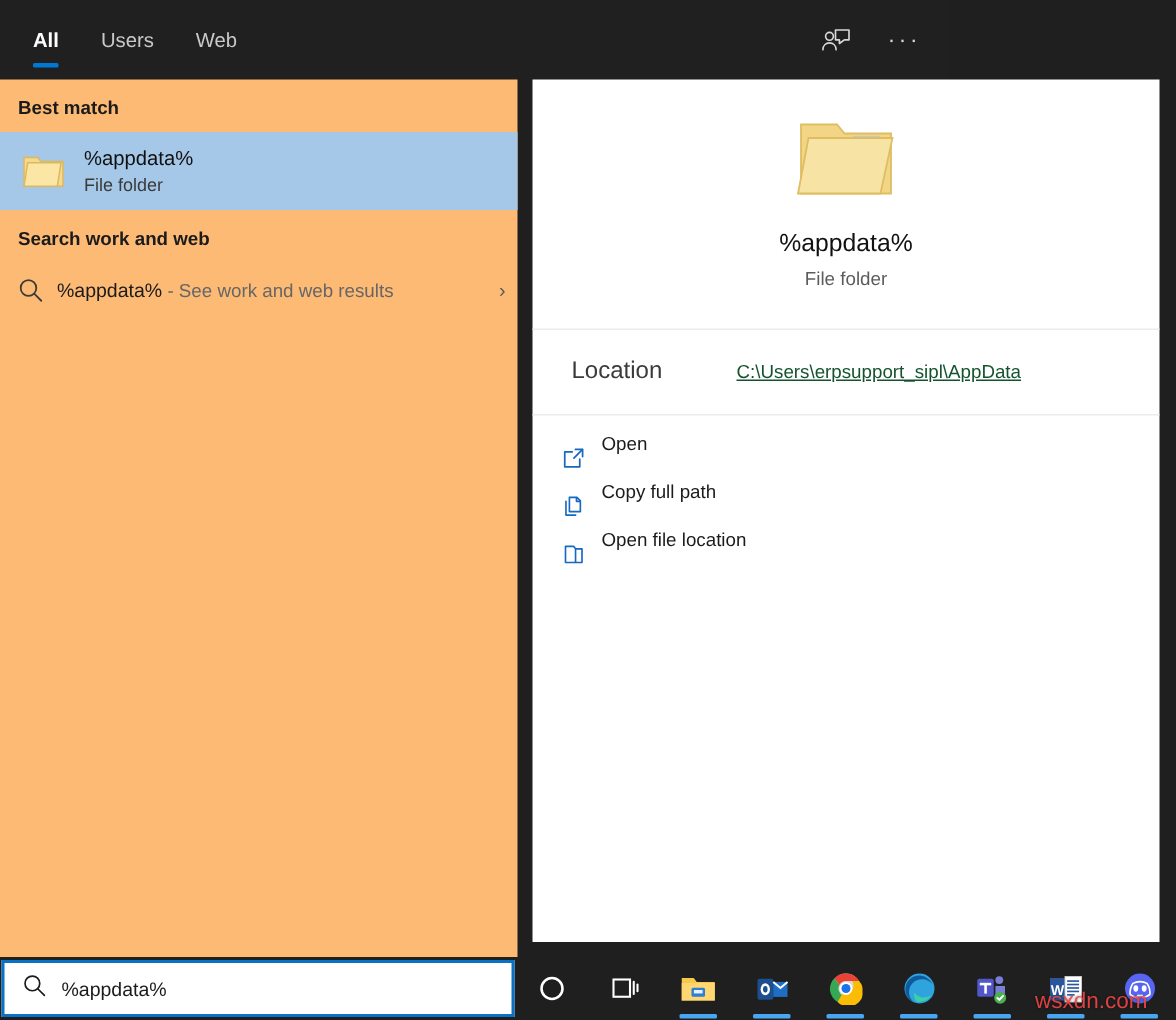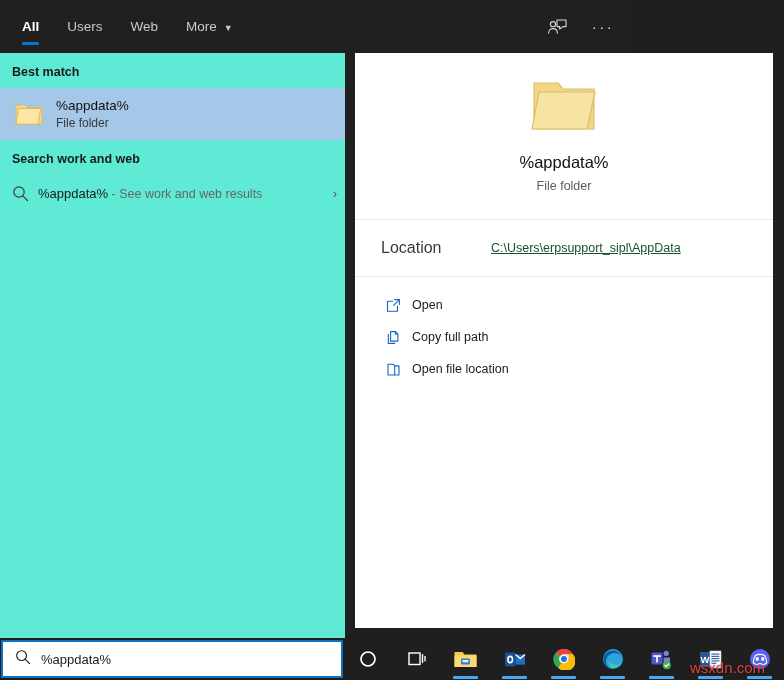--- a/index.html
+++ b/index.html
@@ -35,21 +35,21 @@
   }
   .hicon { width:26px; height:26px; display:flex; align-items:center;
            justify-content:center; color:#d8d8d8; }
   .dots { letter-spacing:2.5px; font-size:15px; color:#d8d8d8; line-height:1; }
 
   
   .body { position:absolute; left:0; top:53px; width:784px; height:585px; }
 
   .left-pane {
     position:absolute; left:0; top:0; width:345px; height:596px;
-    background:#5eead4;
+    background:#fdba74;
   }
   .section-title {
     font-size:12.5px; color:#1b1b1b; font-weight:bold;
     padding:12px 0 9px 12px;
   }
   .result-row {
     display:flex; align-items:center; height:52px; padding-left:12px;
     cursor:default;
   }
   .result-row.selected { background:#a6c8e8; }
@@ -85,21 +85,21 @@
 
   .loc-row { display:flex; align-items:center; height:56px; padding:0 26px; }
   .loc-label { font-size:16px; color:#3b3b3b; width:110px; flex:0 0 110px; }
   .loc-value {
     font-size:12.5px; color:#14532d; text-decoration:underline;
     cursor:pointer;
   }
 
   .actions { padding:12px 0 0 0; }
   .action {
-    display:flex; align-items:center; height:32px; padding:0 31px;
+    display:flex; height:32px; padding:0 20px;
     cursor:default;
   }
   .action-icon {
     width:26px; flex:0 0 26px; display:flex; align-items:center;
     color:#1668c1;
   }
   .action-label { font-size:12.5px; color:#1b1b1b; }
 
   
   .taskbar {
@@ -143,24 +143,20 @@
 
       <div class="tab">
         <span>Users</span>
       </div>
 
 
       <div class="tab">
         <span>Web</span>
       </div>
 
-      <div class="tab">
-        <span>More</span>
-        <span class="chev">▼</span>
-      </div>
     </div>
 
     <div class="header-right">
       <div class="hicon">
         <svg width="22" height="22" viewBox="0 0 22 22" fill="none">
           <circle cx="7" cy="8.2" r="2.6" stroke="#d8d8d8" stroke-width="1.1"></circle>
           <path d="M2.6 17.2c0-2.9 2-4.6 4.4-4.6s4.4 1.7 4.4 4.6" stroke="#d8d8d8" stroke-width="1.1" stroke-linecap="round"></path>
           <path d="M11 4h9v6.6h-3.1L13.6 13V10.6H11V4z" stroke="#d8d8d8" stroke-width="1.1" stroke-linejoin="round"></path>
         </svg>
       </div>

